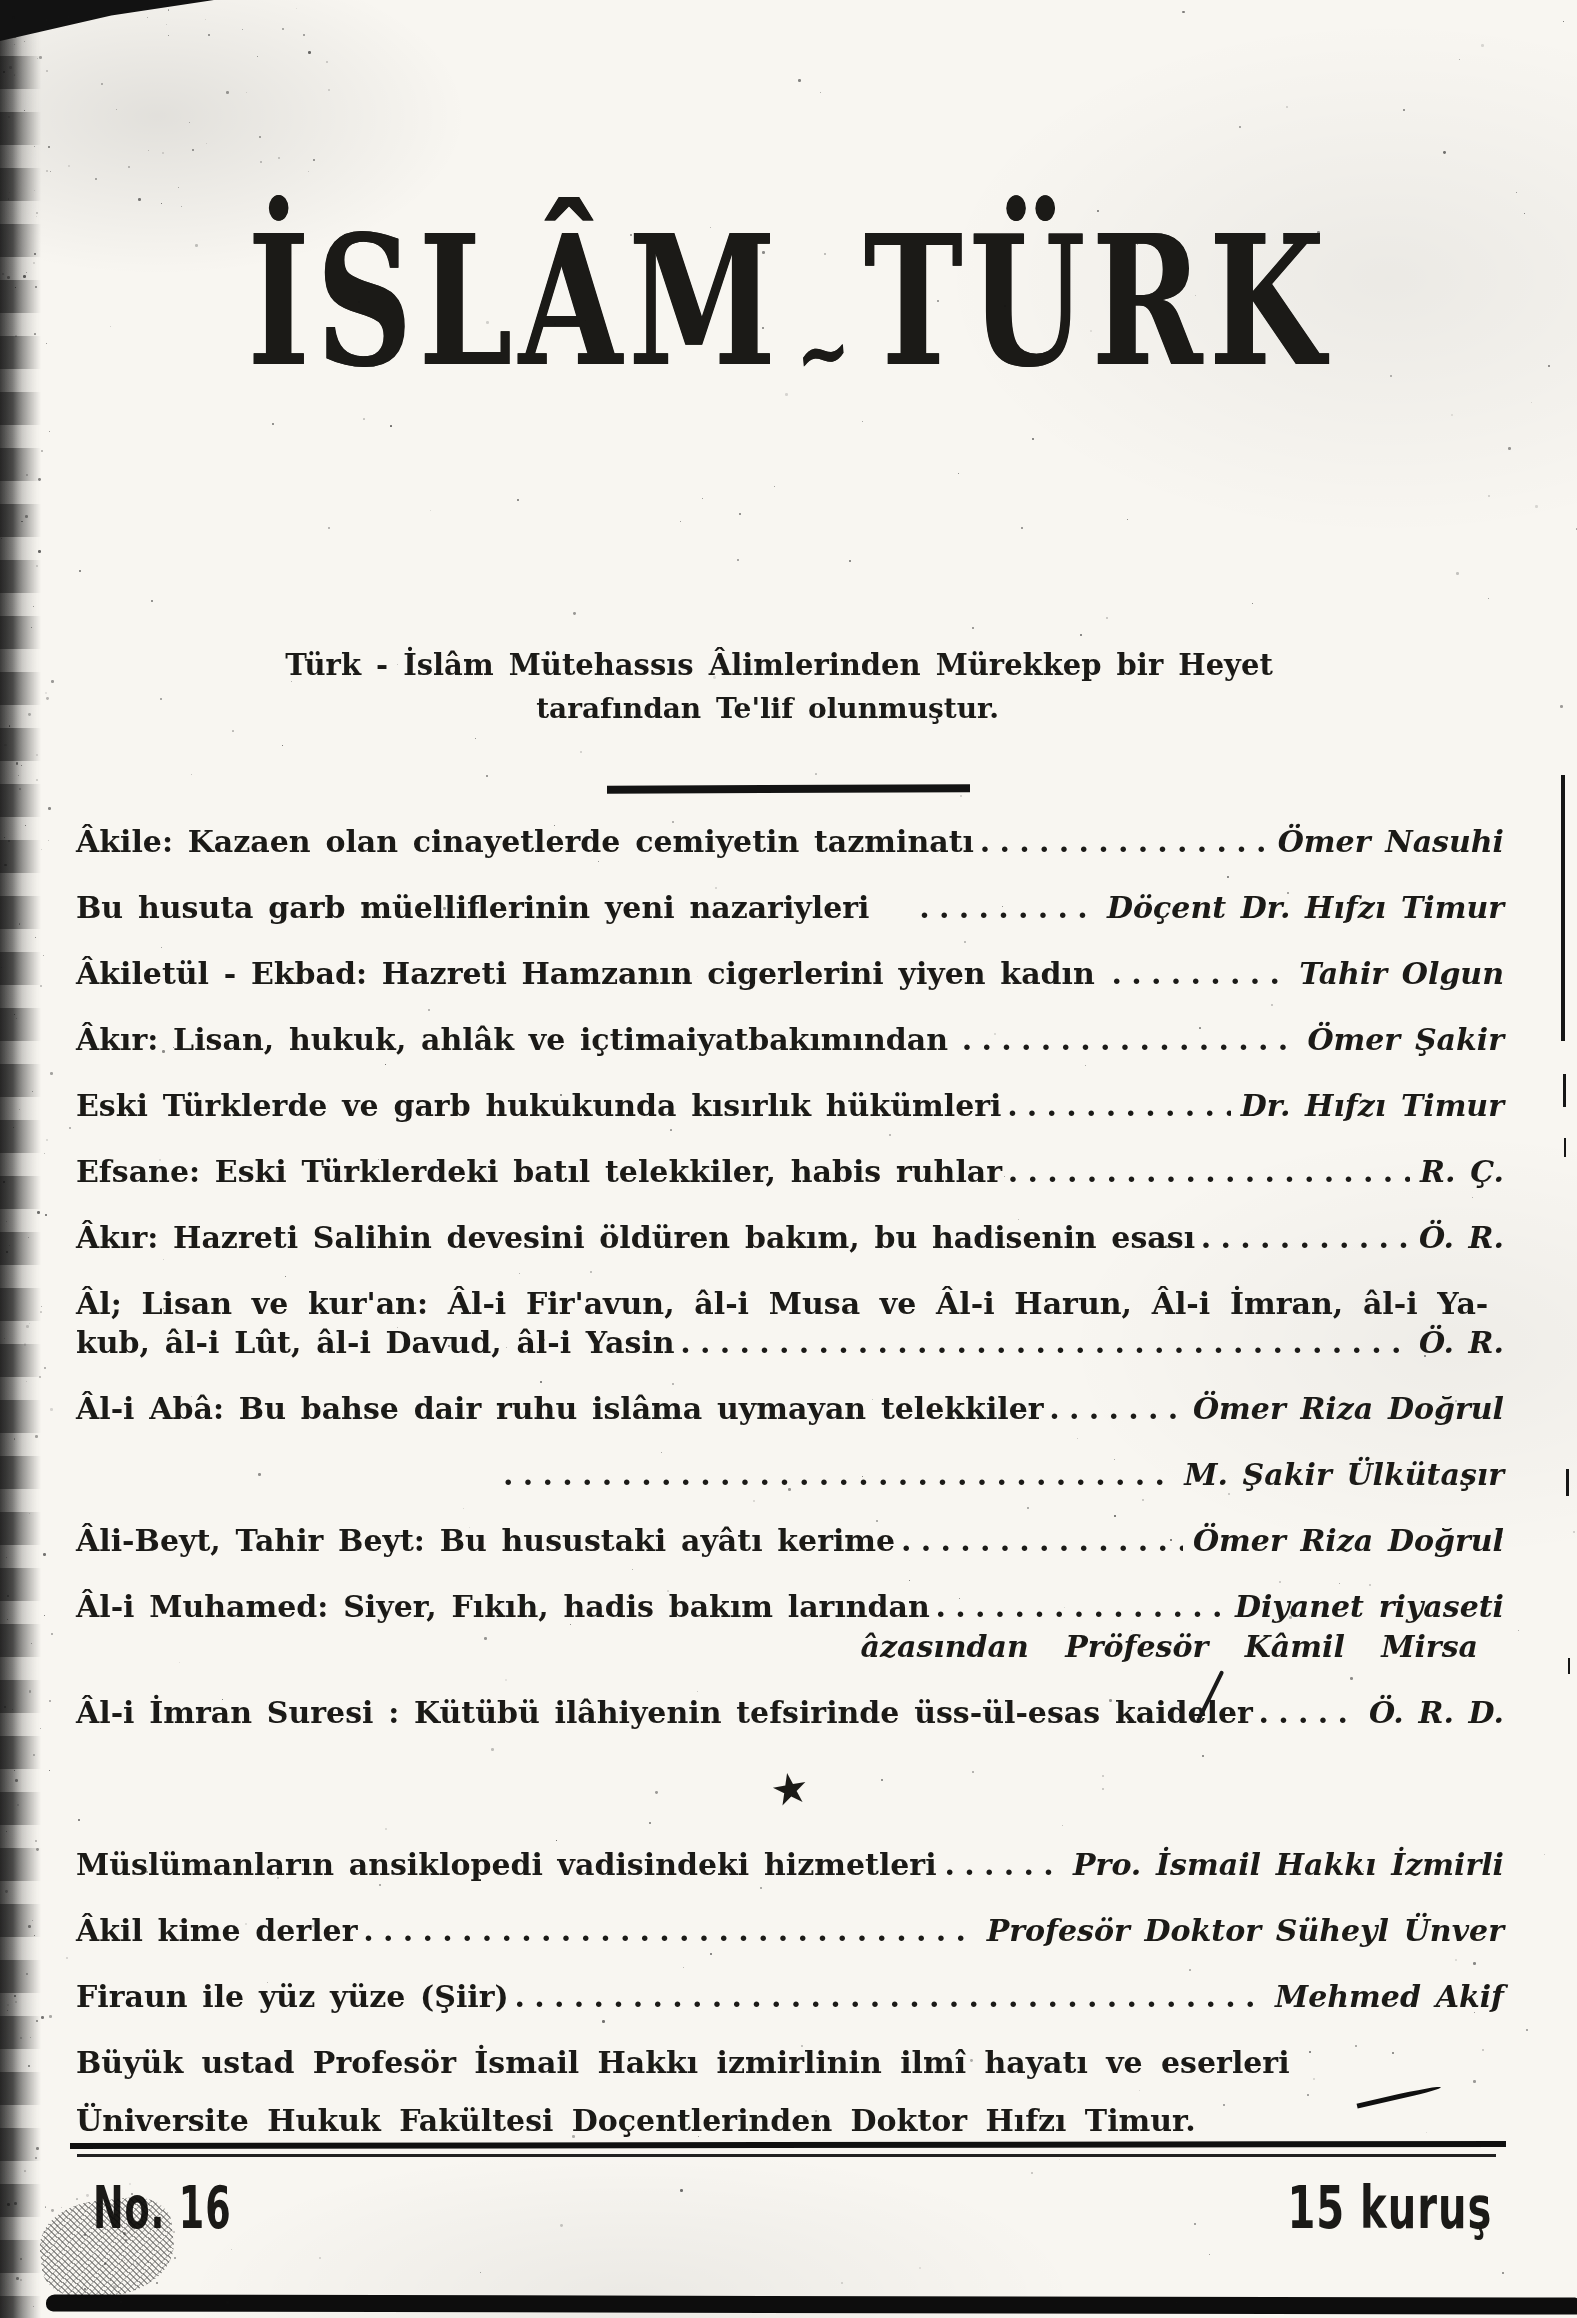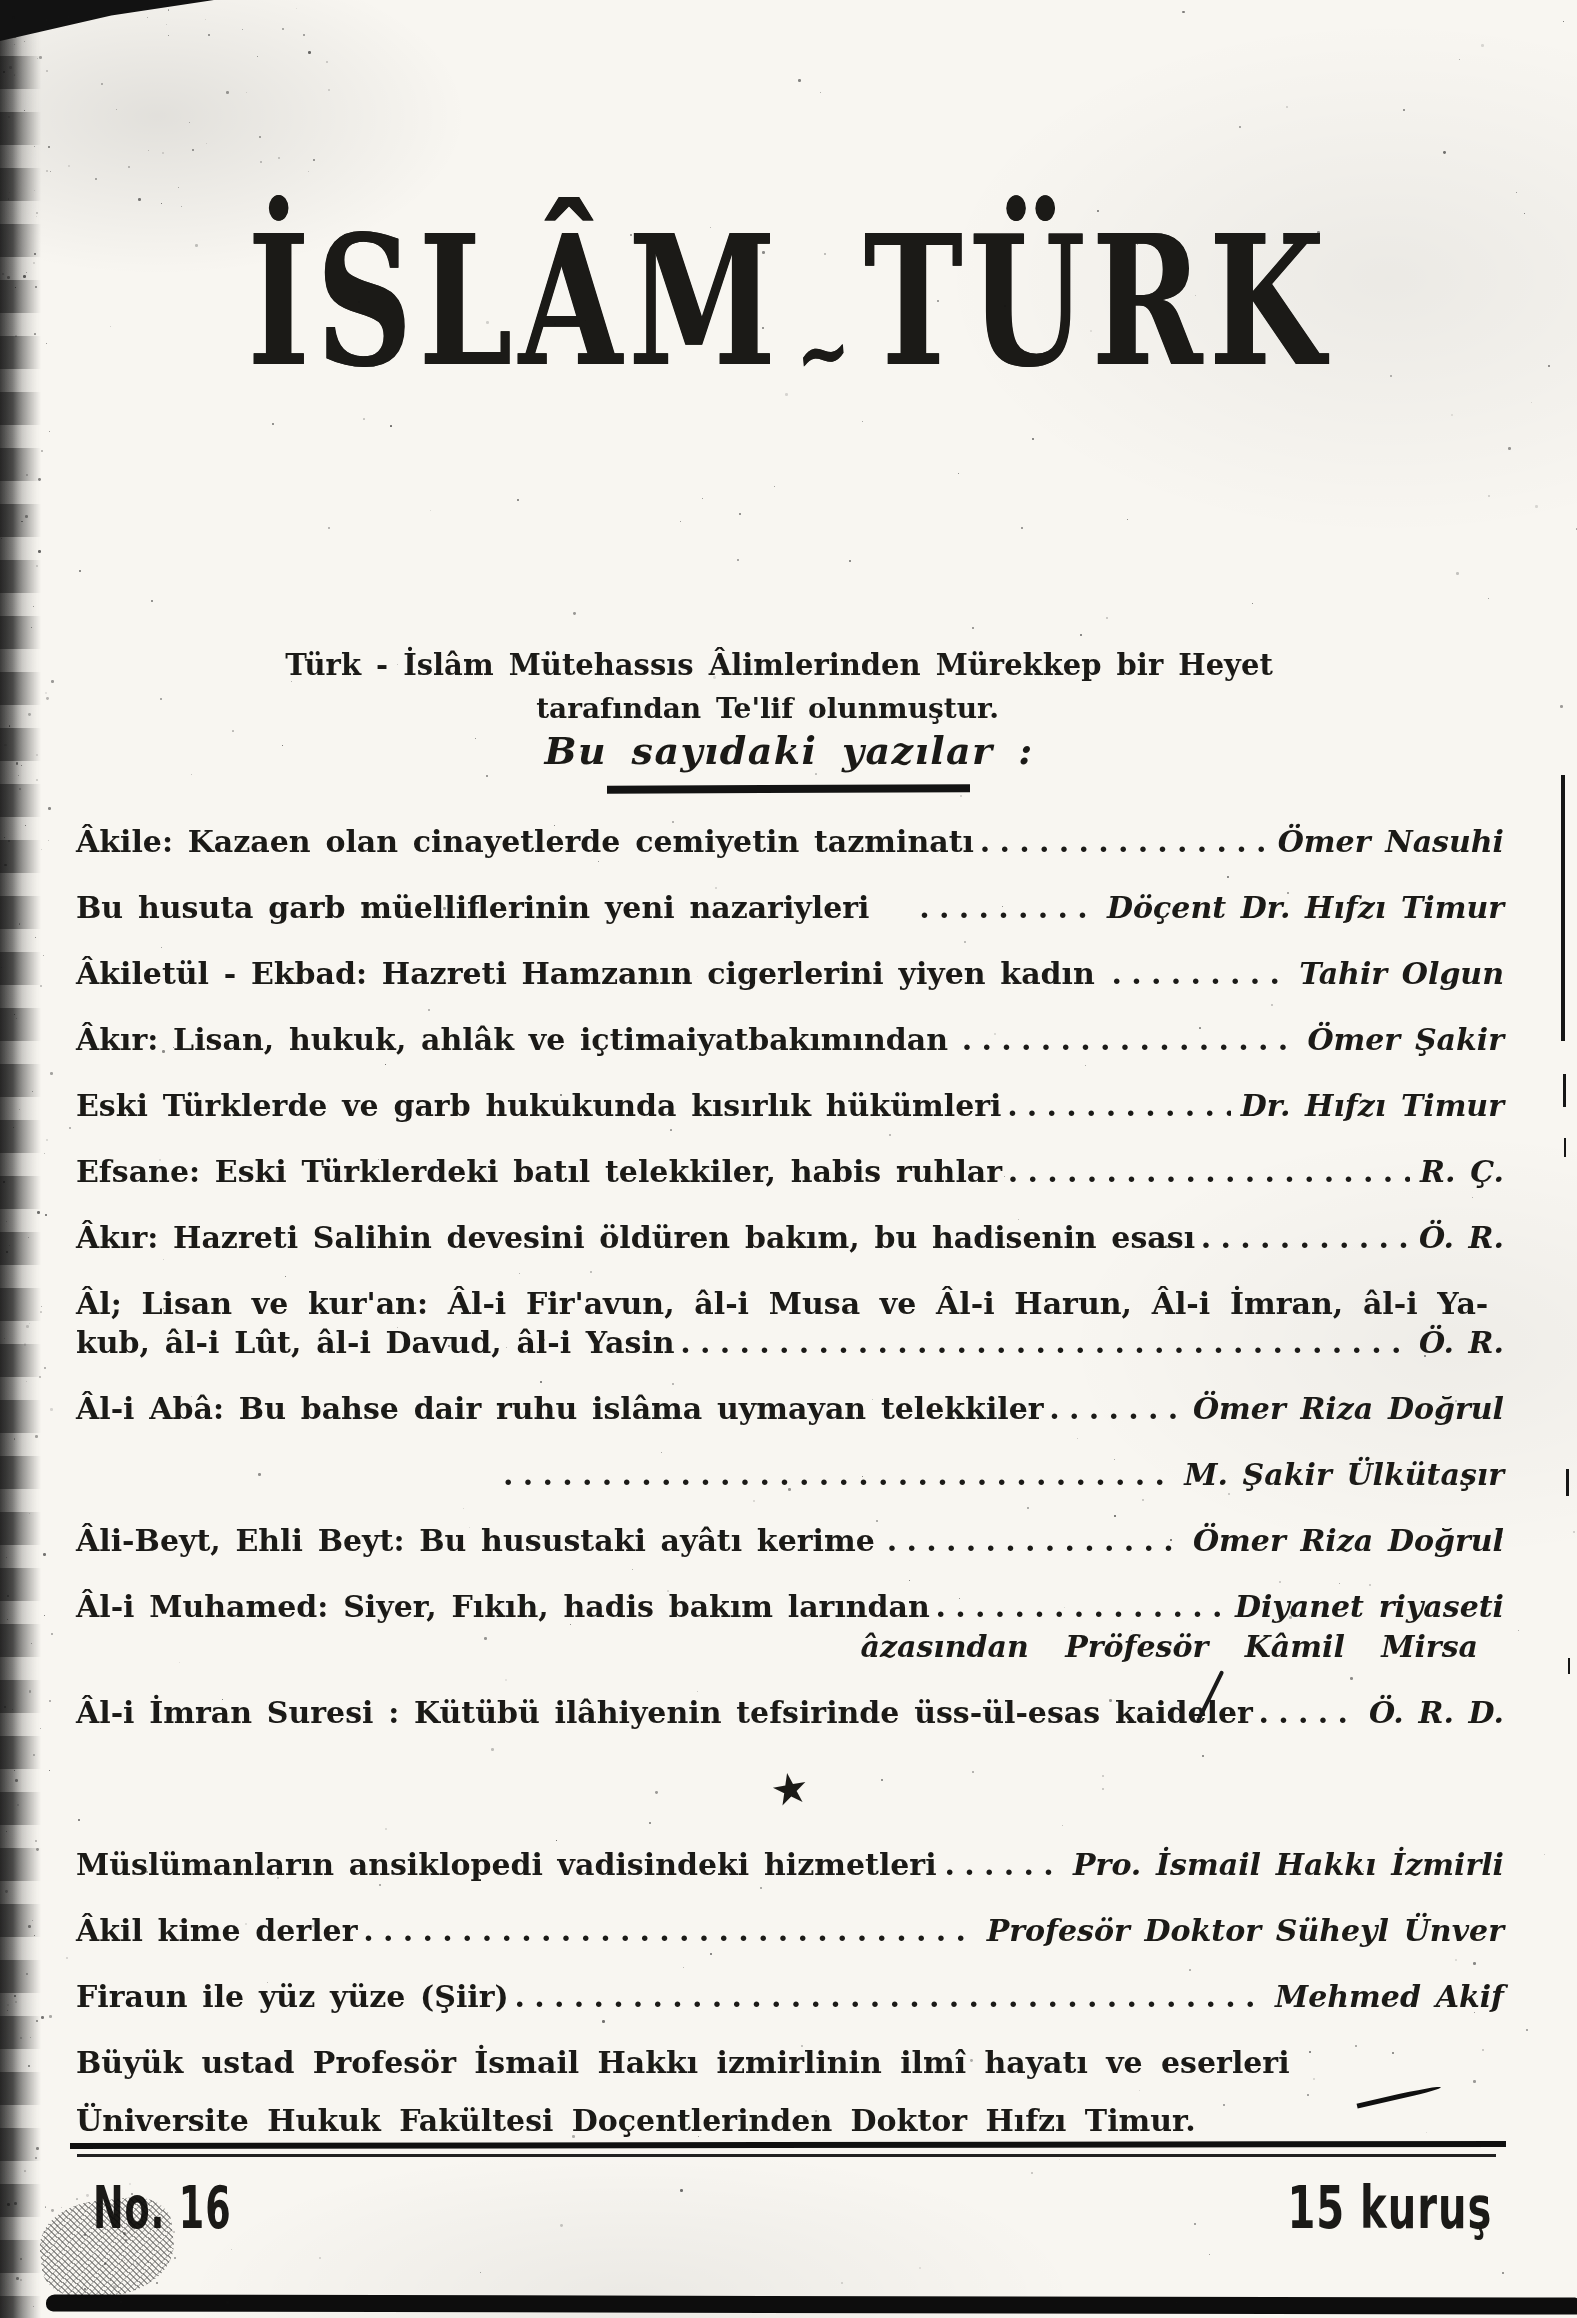--- a/index.html
+++ b/index.html
@@ -88,21 +88,20 @@
   <div class="mark vdash4"></div>
   <div class="mark slash1"></div>
   <div class="mark swoosh"></div>
 
   <div class="abs-c title-main">
     <span class="squeeze"><span>İSLÂM</span><span class="title-sep">~</span><span>TÜRK</span></span>
   </div>
   <div class="abs-c byline1">Türk - İslâm Mütehassıs Âlimlerinden Mürekkep bir Heyet</div>
   <div class="abs-c byline2">tarafından Te'lif olunmuştur.</div>
 
-  <div class="abs-c toc-heading">Bu sayıdaki yazılar :</div>
   <div class="toc-underline"></div>
 
   <div class="toc" id="toc-list">
       <div class="row">
         <span class="t">Âkile: Kazaen olan cinayetlerde cemiyetin tazminatı</span>
         <span class="dots">...............</span>
         <span class="a">Ömer Nasuhi</span>
       </div>
       <div class="row">
         <span class="t">Bu husuta garb müelliflerinin yeni nazariyleri</span>
@@ -143,21 +142,21 @@
       <div class="row">
         <span class="t">Âl-i Abâ: Bu bahse dair ruhu islâma uymayan telekkiler</span>
         <span class="dots">............</span>
         <span class="a">Ömer Riza Doğrul</span>
       </div>
       <div class="row">
         <span class="dots">..................................</span>
         <span class="a">M. Şakir Ülkütaşır</span>
       </div>
       <div class="row">
-        <span class="t">Âli-Beyt, Ehli Beyt: Bu husustaki ayâtı kerime</span>
+        <span class="t">Âli-Beyt, Tahir Beyt: Bu husustaki ayâtı kerime</span>
         <span class="dots">...............</span>
         <span class="a">Ömer Riza Doğrul</span>
       </div>
       <div class="row tight">
         <span class="t">Âl-i Muhamed: Siyer, Fıkıh, hadis bakım larından</span>
         <span class="dots">.................</span>
         <span class="a">Diyanet riyaseti</span>
       </div>
       <div class="row author-cont">
         <span class="t"></span>

